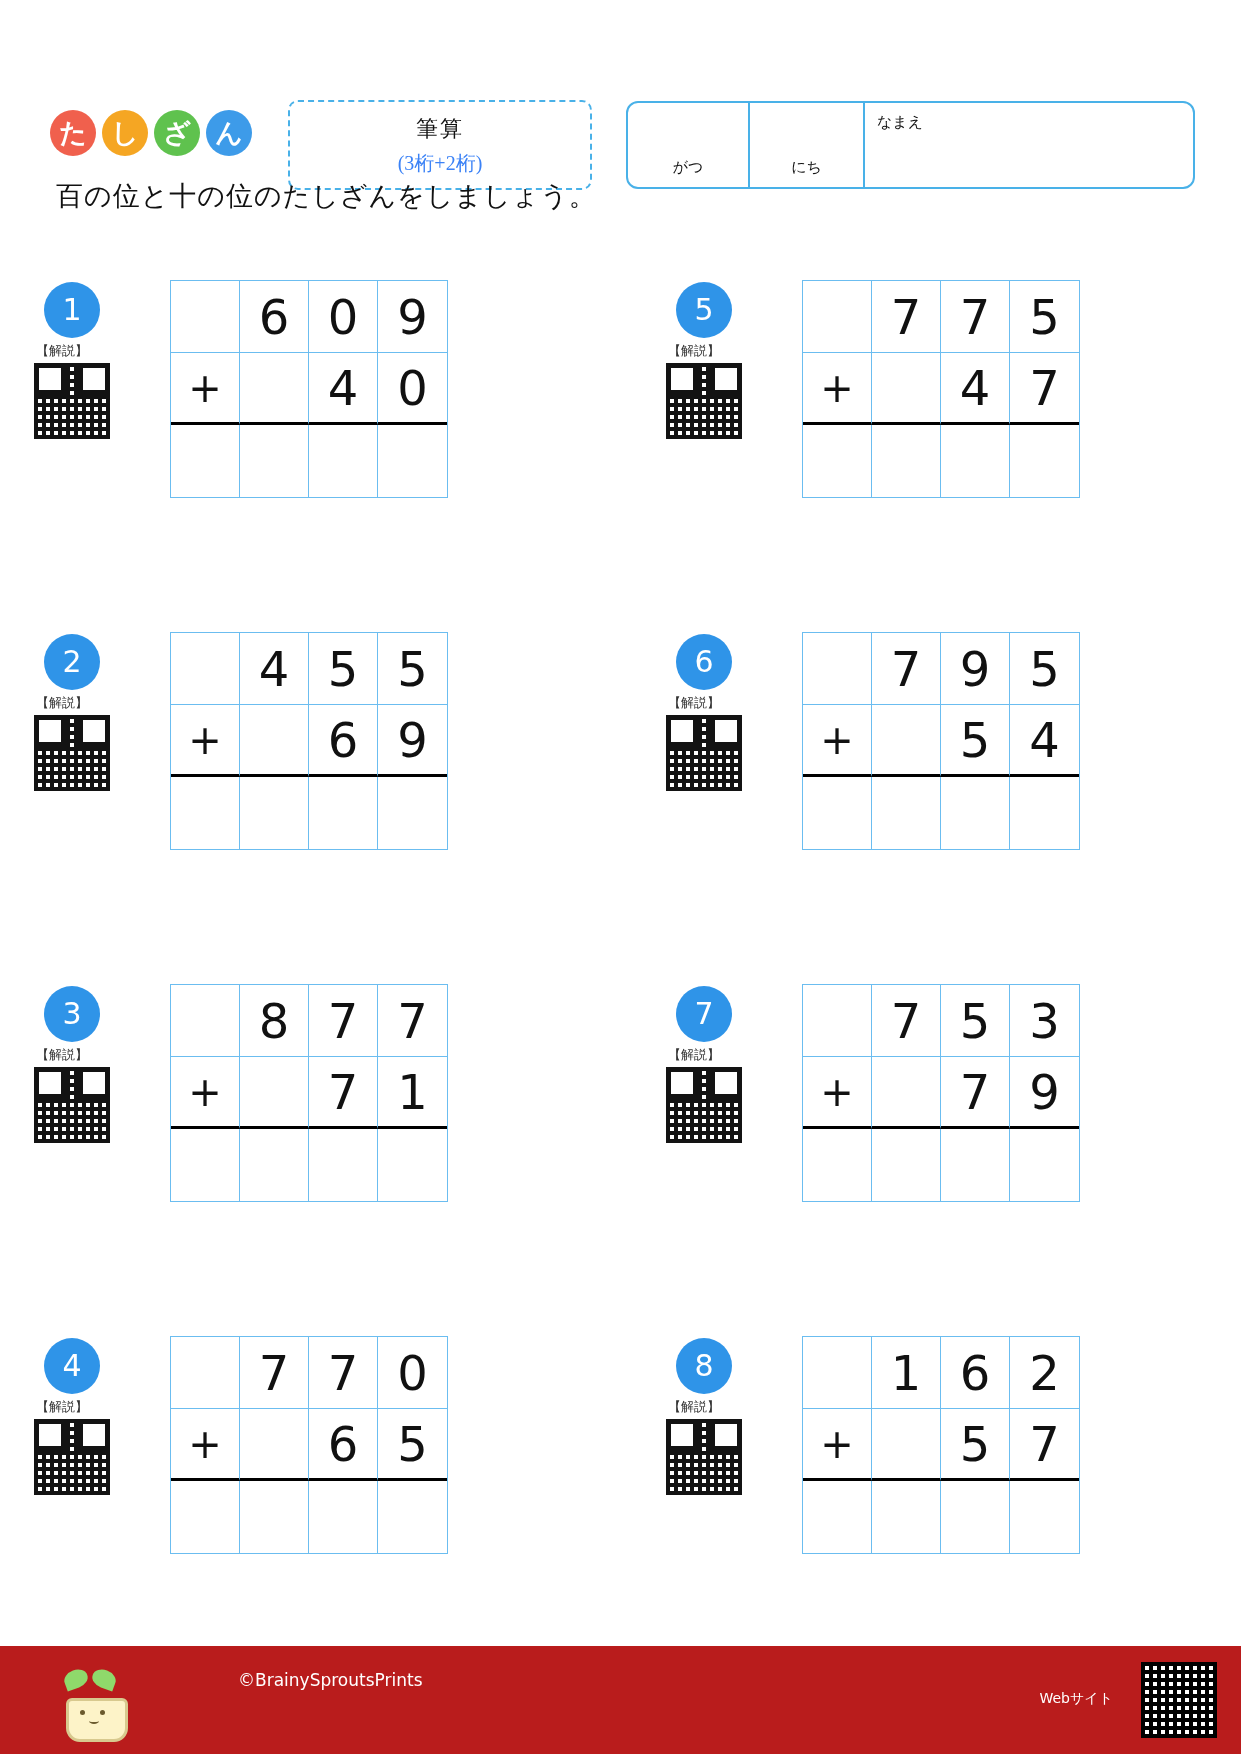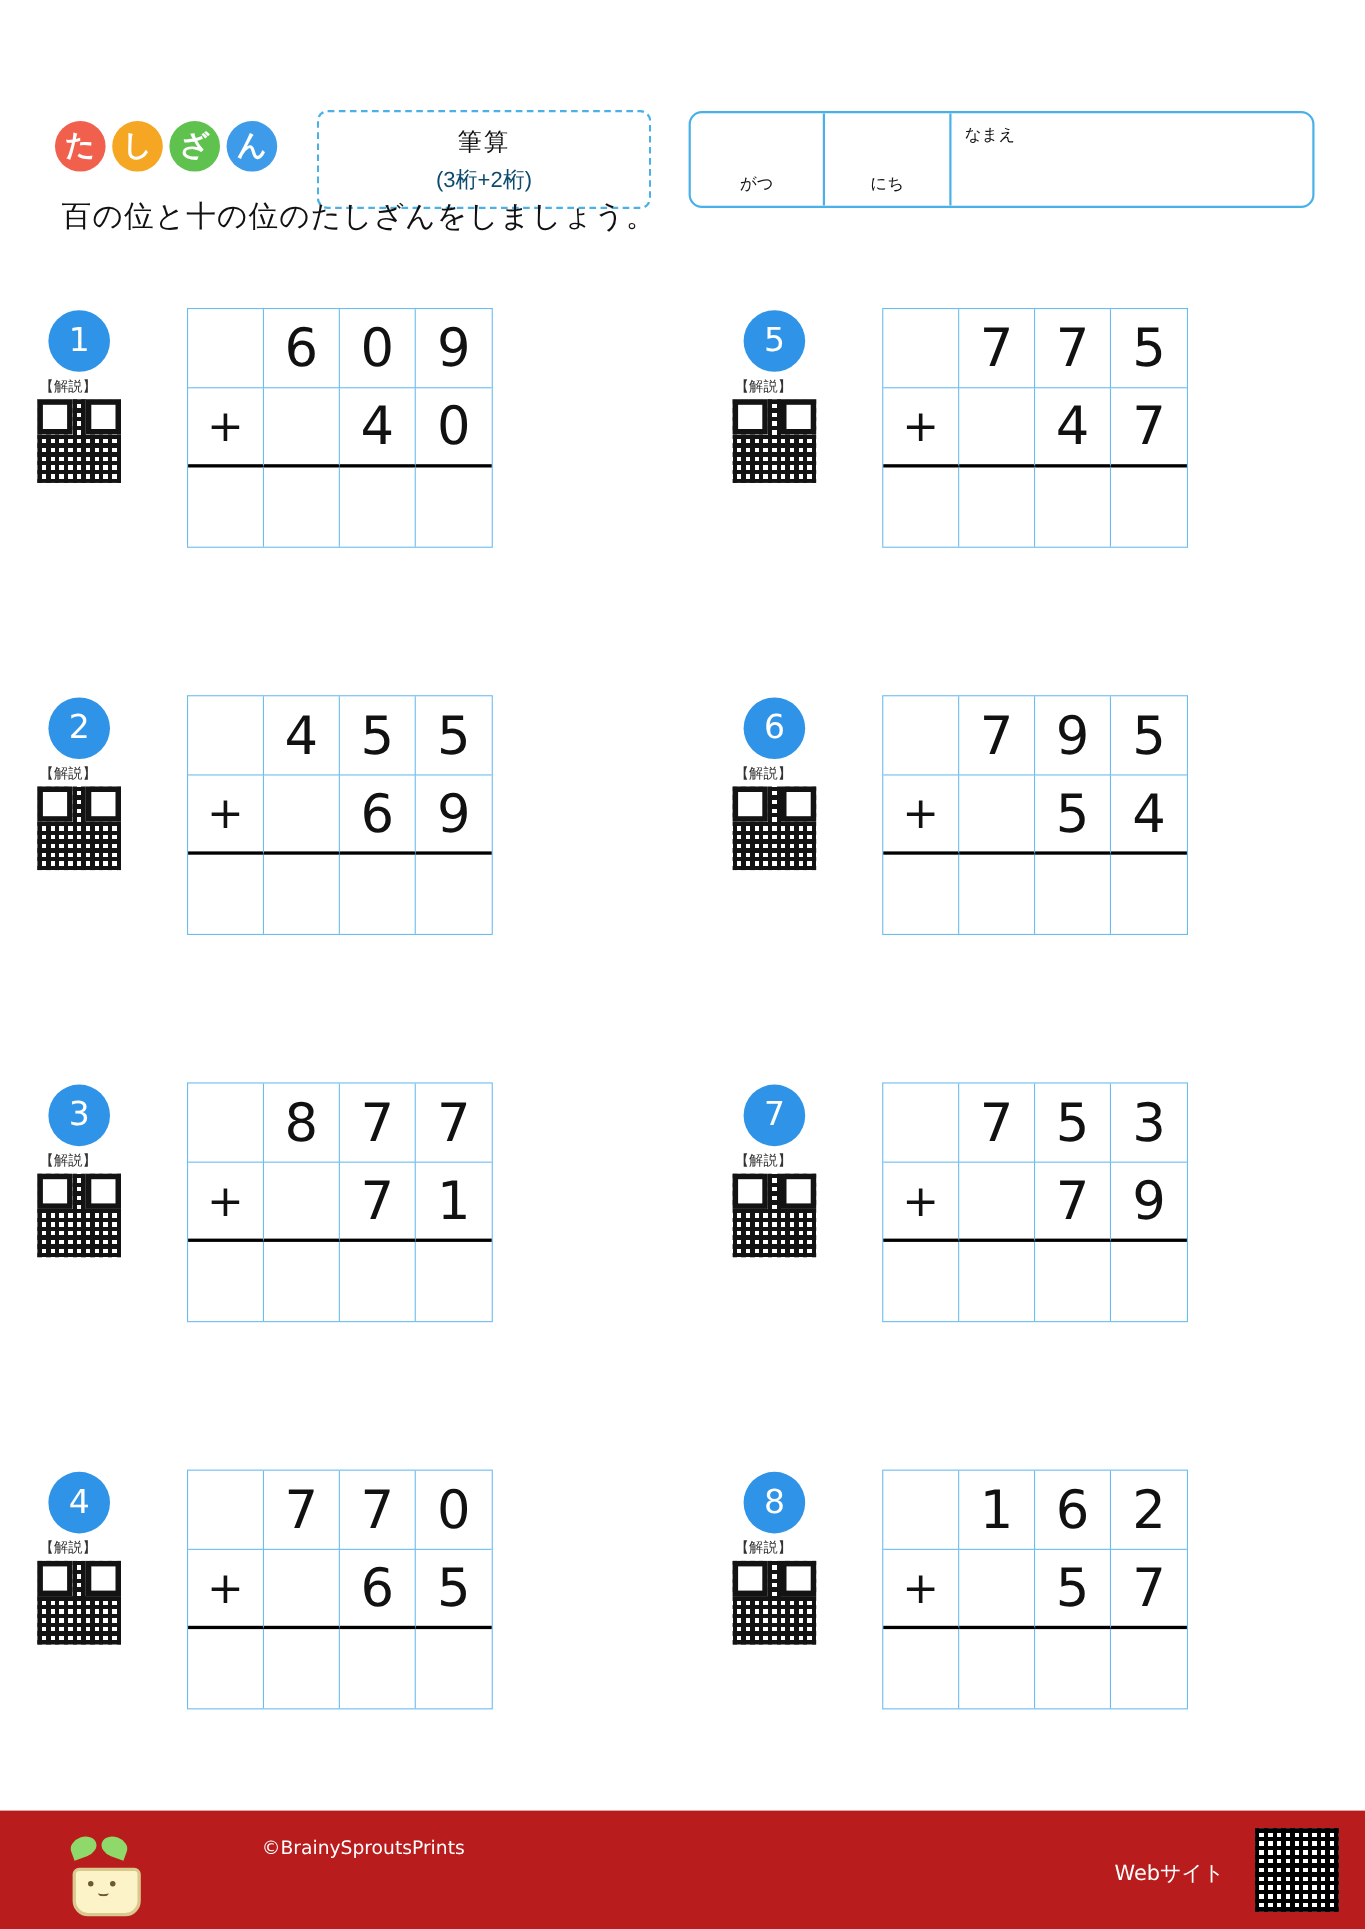--- a/index.html
+++ b/index.html
@@ -26,24 +26,24 @@
   }
   .logo .c0{background:#f0604d;}
   .logo .c1{background:#f5a623;}
   .logo .c2{background:#5fc24e;}
   .logo .c3{background:#3d9be9;}
 
   .title-box{
     position:absolute;left:288px;top:54px;width:300px;height:86px;
     border:2px dashed #49b1e8;border-radius:10px;
     display:flex;flex-direction:column;align-items:center;justify-content:center;
-    font-family:Liberation Sans, sans-serif;
+    font-family:Liberation Serif, serif;
   }
   .title-box .t1{font-size:22px;color:#111;letter-spacing:2px;}
-  .title-box .t2{font-size:20px;color:#0c4a6e;margin-top:6px;}
+  .title-box .t2{font-size:20px;color:#3b82f6;margin-top:6px;}
 
   .namebox{
     position:absolute;left:626px;top:55px;width:565px;height:84px;
     border:2px solid #49b1e8;border-radius:12px;
     display:flex;overflow:hidden;background:#fff;
   }
   .namebox .cell{
     border-right:2px solid #49b1e8;
     display:flex;align-items:flex-end;justify-content:center;
     font-size:15px;color:#111;
@@ -144,21 +144,21 @@
   }
   .footer .copy{
     position:absolute;left:238px;top:24px;color:#fff;font-size:17px;
     font-family:"DejaVu Sans", sans-serif;
   }
   .footer .dl{
     position:absolute;left:155px;top:56px;color:#fff;font-size:18px;
     font-family:"DejaVu Sans", sans-serif;
   }
   .footer .web{
-    position:absolute;right:128px;top:44px;color:#fff;font-size:19px;
+    position:absolute;right:128px;top:44px;color:#fff;font-size:14px;
     font-family:"DejaVu Sans", sans-serif;
   }
   .footer .qr2{
     position:absolute;right:24px;top:16px;width:76px;height:76px;
     background-image:
       repeating-linear-gradient(90deg,#000 0 4px,transparent 4px 8px),
       repeating-linear-gradient(0deg,#000 0 4px,transparent 4px 8px);
     background-color:#fff;
   }
 </style>

